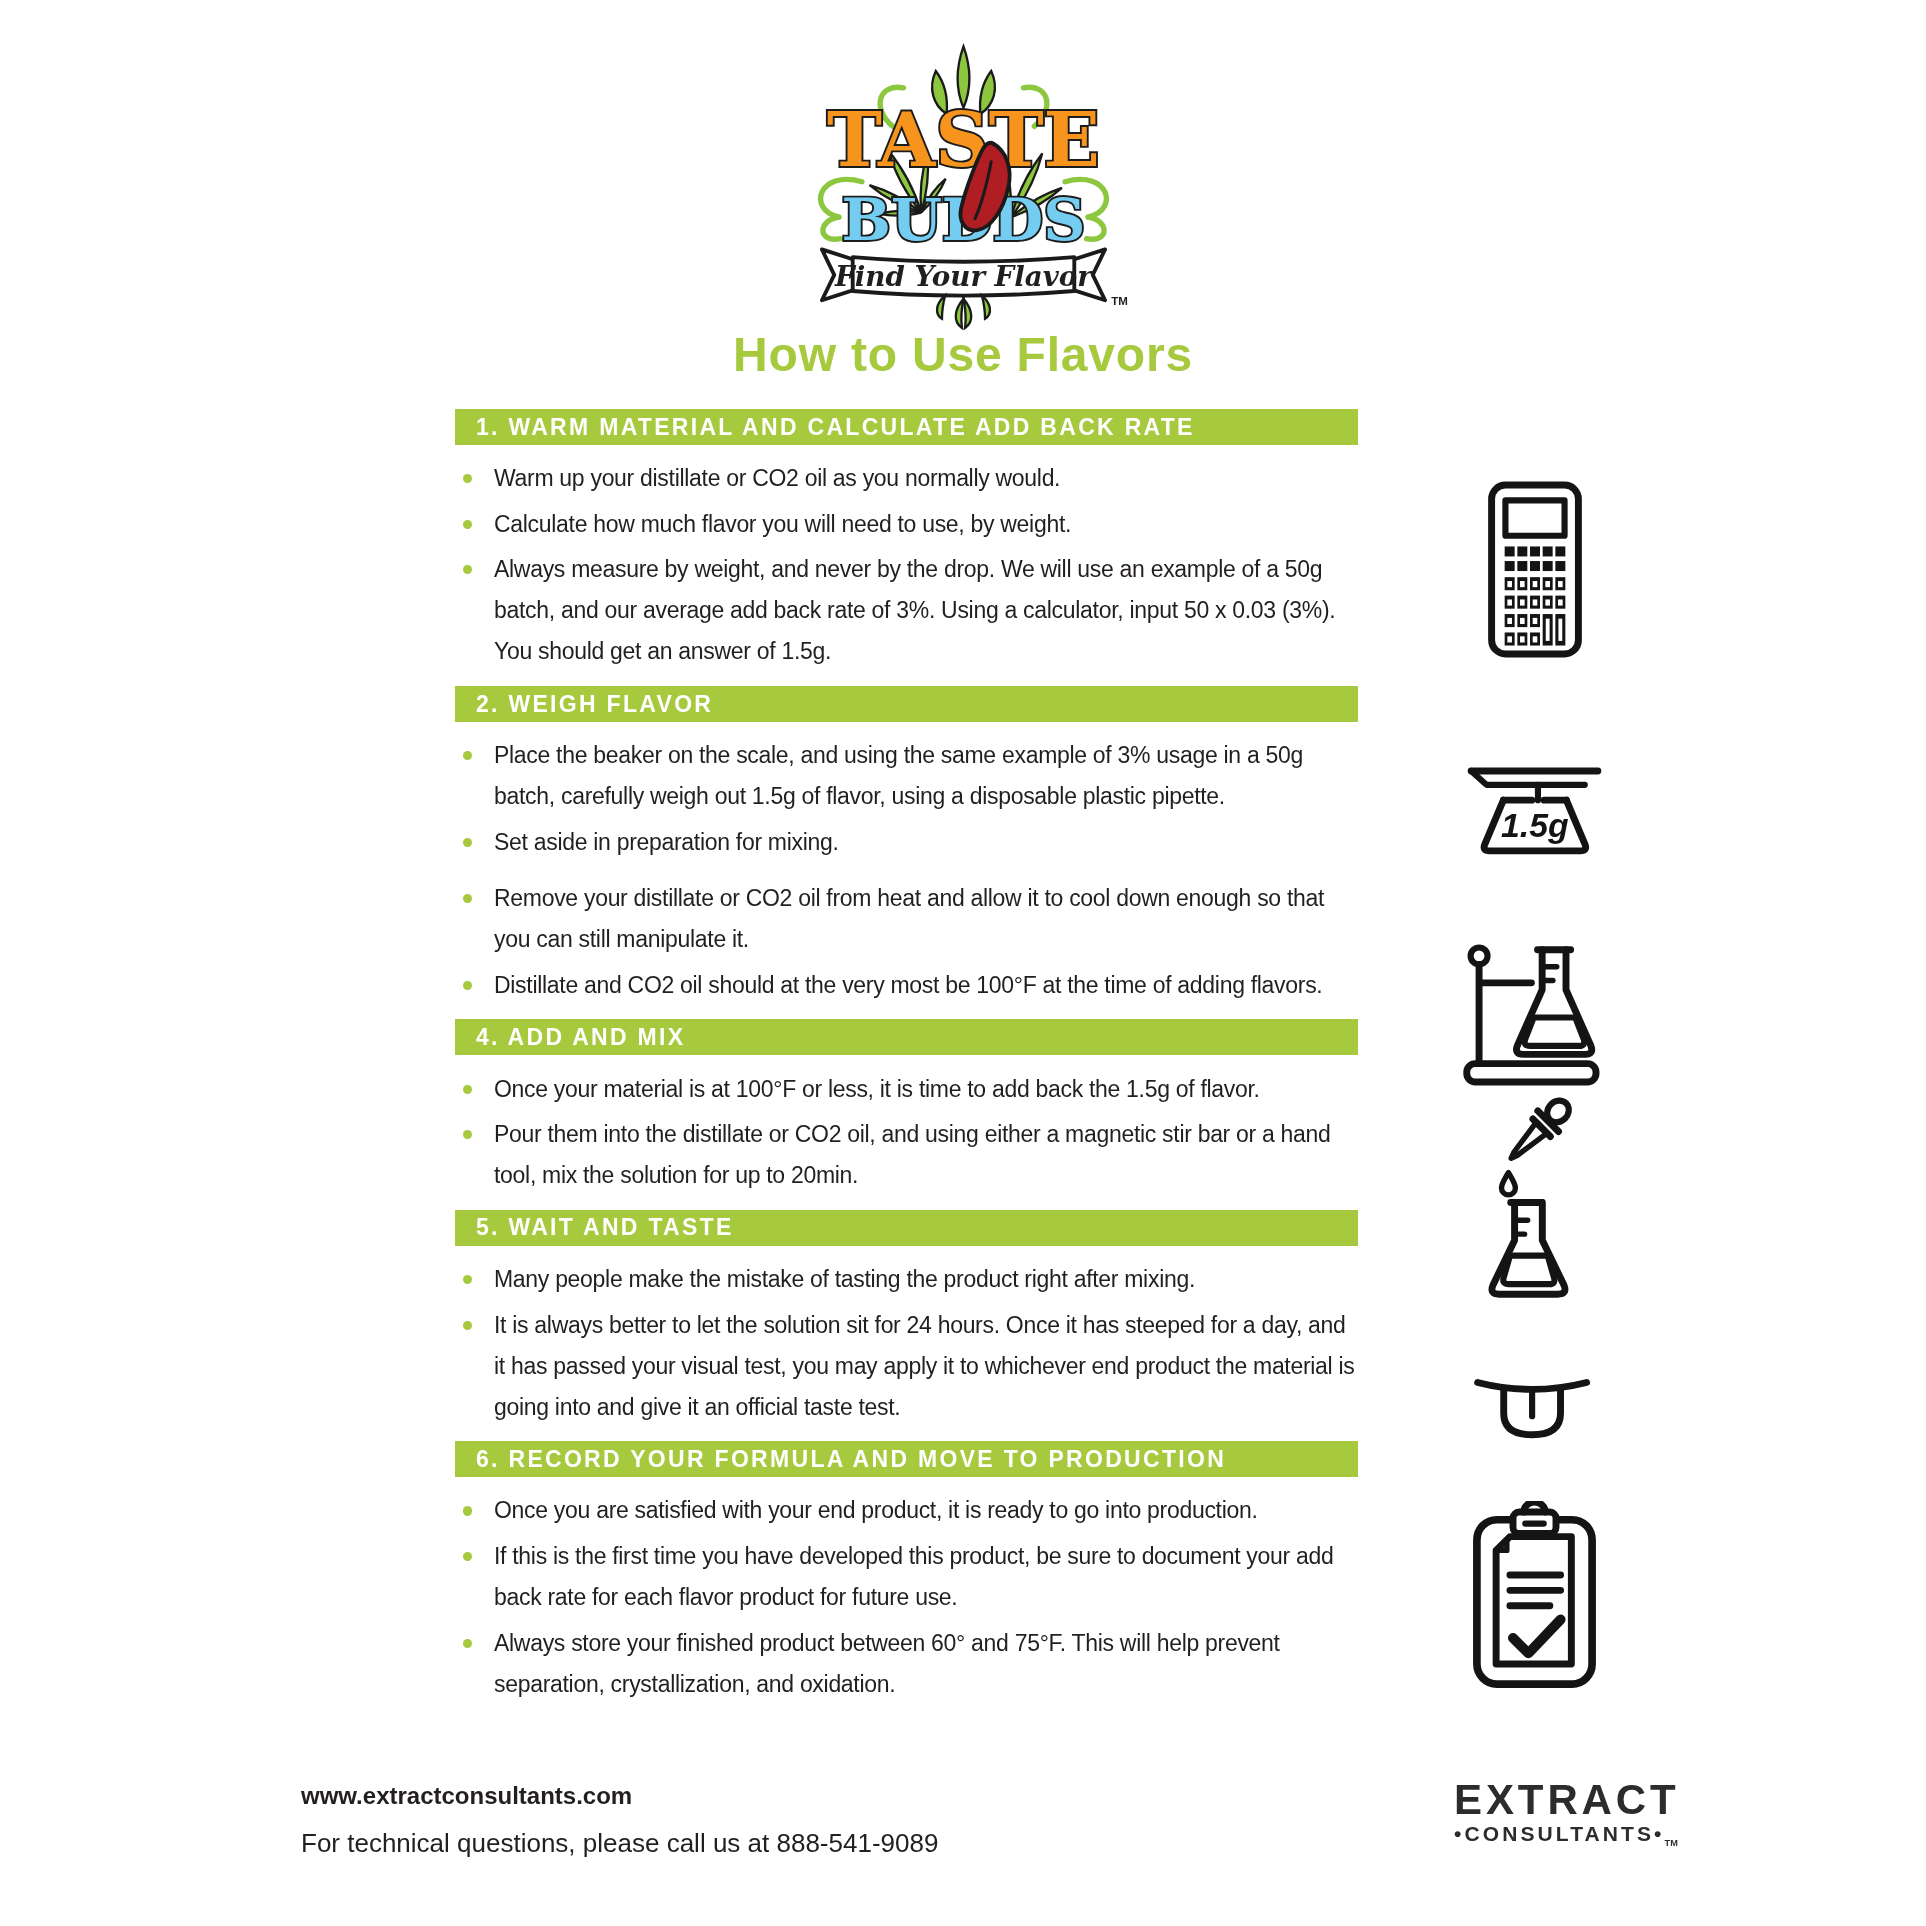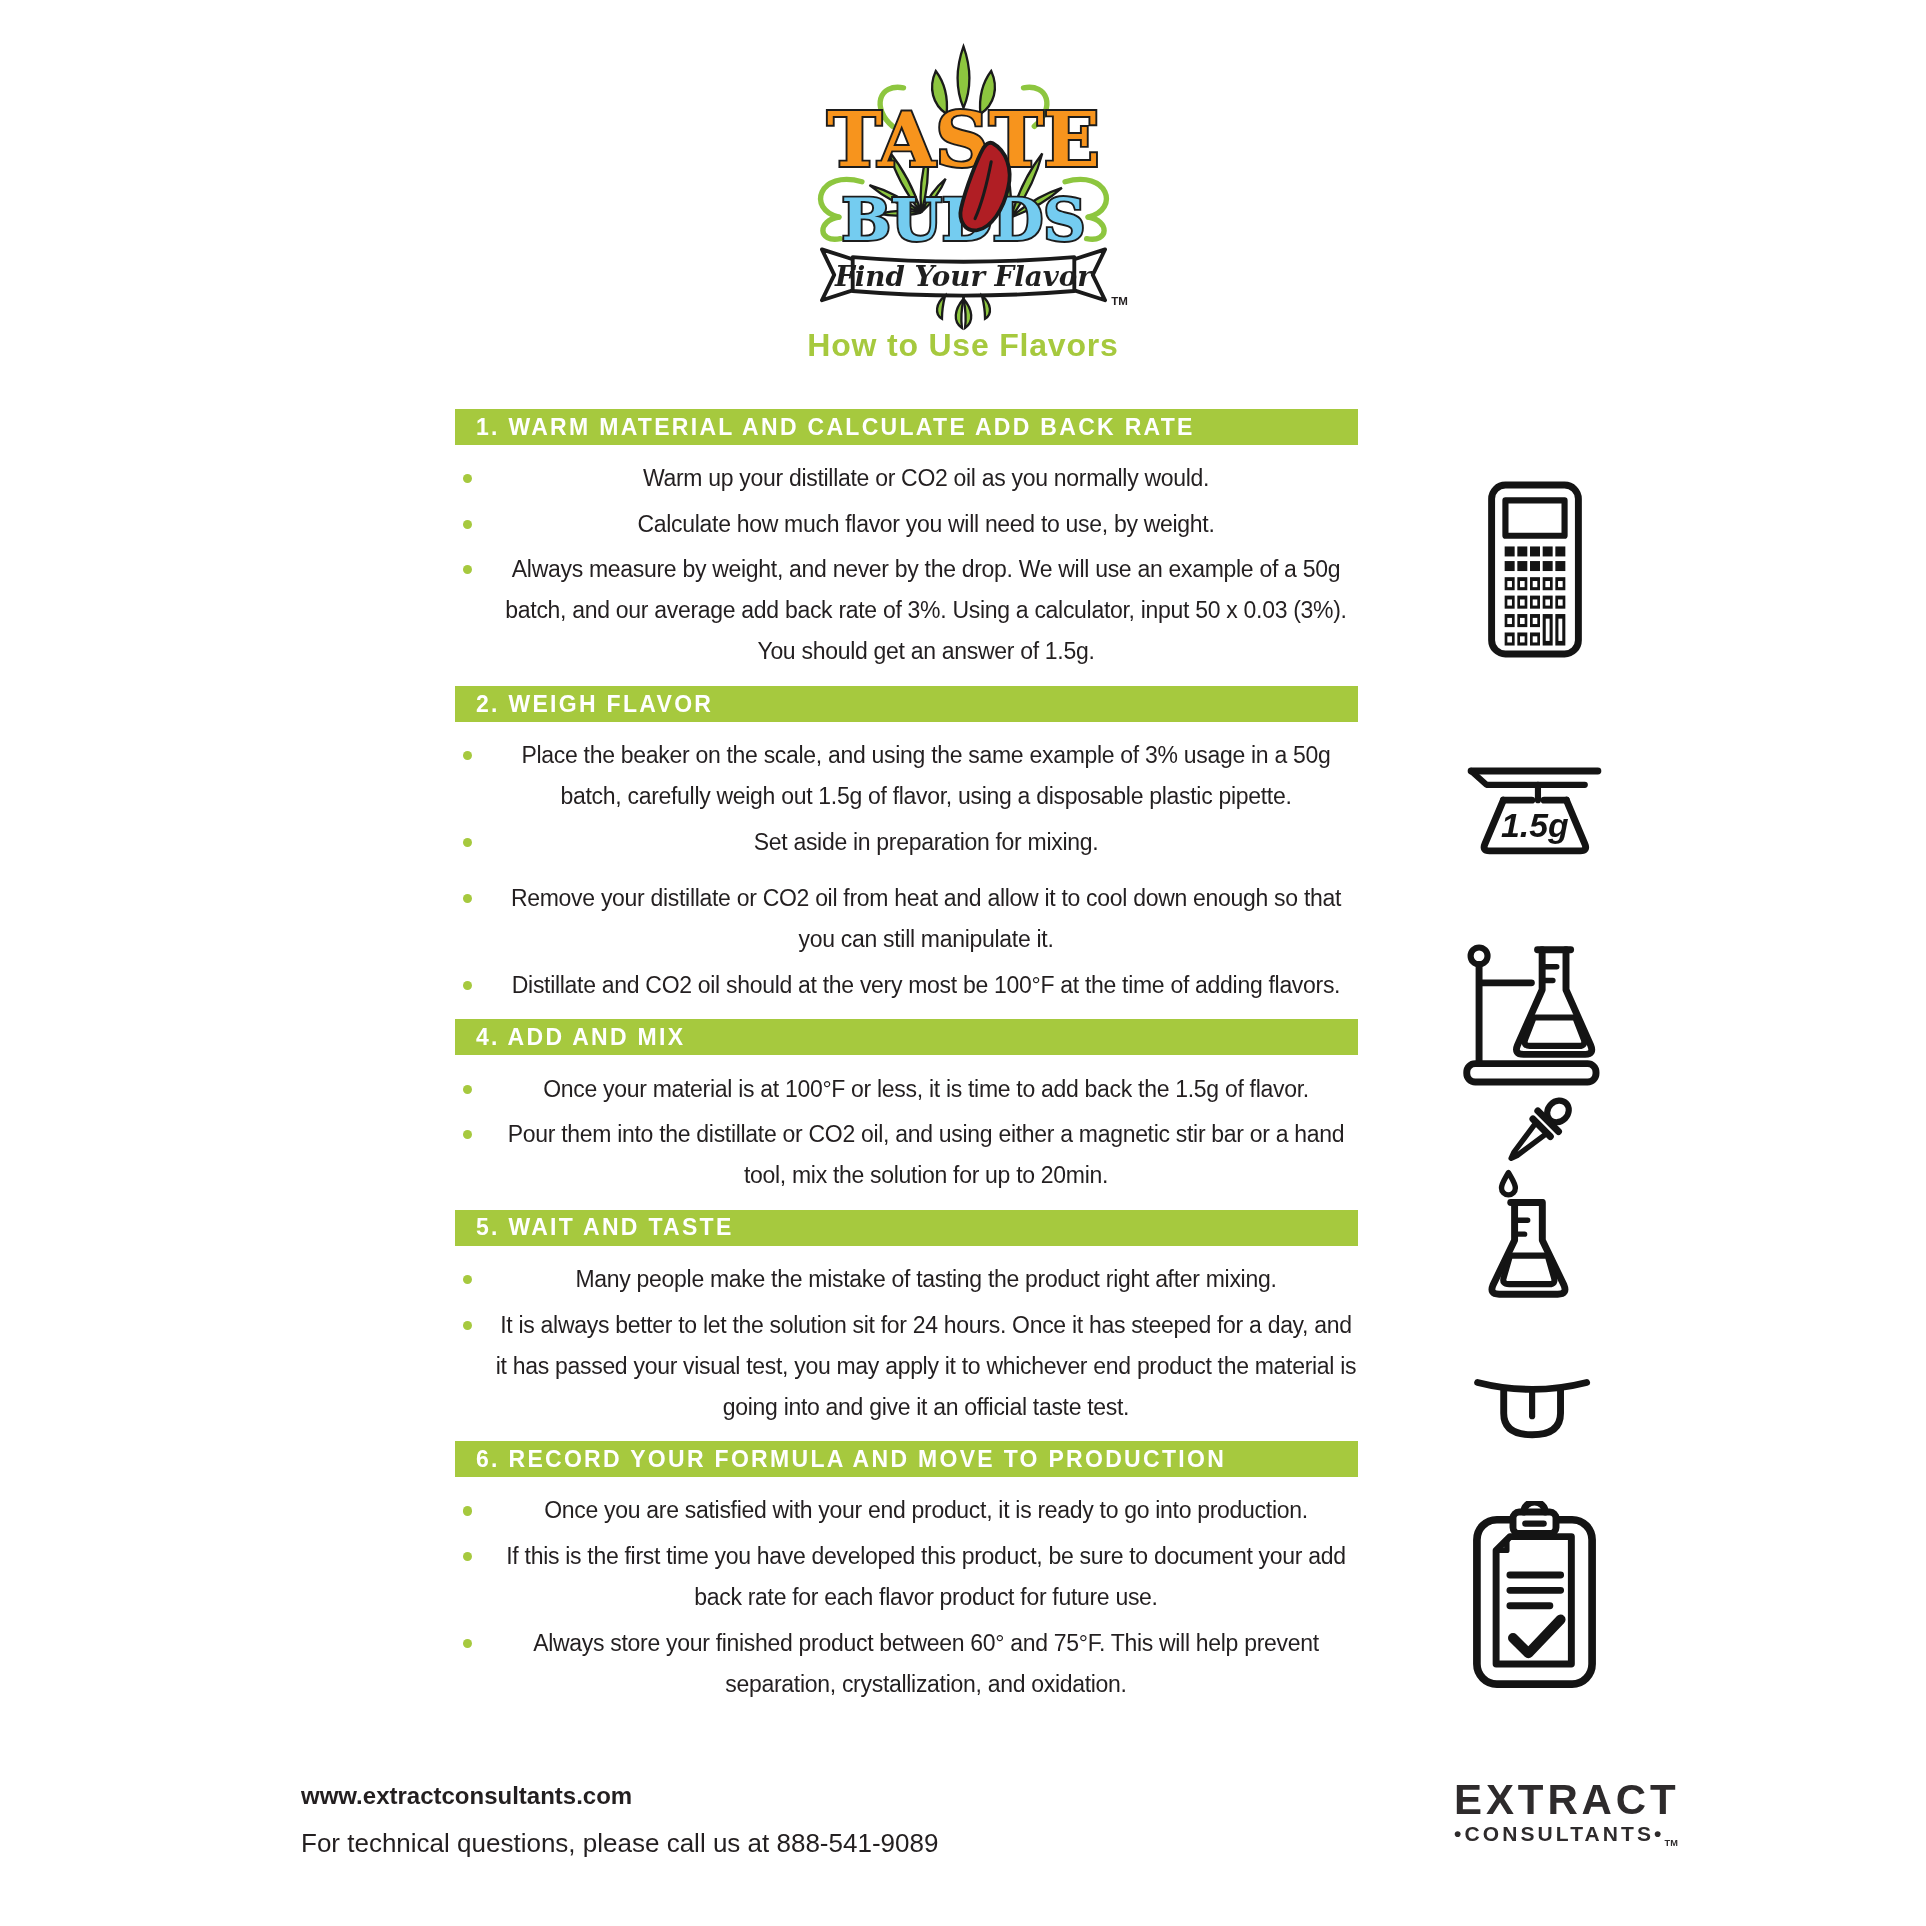--- a/index.html
+++ b/index.html
@@ -4,24 +4,24 @@
 <style>
   html,body{margin:0;padding:0;background:#ffffff;}
   .page{position:relative;width:1926px;height:1926px;background:#ffffff;overflow:hidden;
         font-family:"Liberation Sans",sans-serif;color:#231f20;}
 
   
   .logo-wrap{position:absolute;left:763px;top:34px;width:401px;height:297px;}
 
   
   .title{position:absolute;left:0;top:327px;width:1926px;text-align:center;
-         font-size:32px;font-weight:bold;letter-spacing:0.8px;color:#a6c93e;margin:0;}
-
-  
-  .content{position:absolute;left:455px;top:409px;width:903px;text-align:center;}
+         font-size:48px;font-weight:bold;letter-spacing:0.8px;color:#a6c93e;margin:0;}
+
+  
+  .content{position:absolute;left:455px;top:409px;width:903px;}
   .bar{background:#a6c93e;height:36px;display:flex;align-items:center;
        padding-left:21px;margin-bottom:11.6px;box-sizing:border-box;}
   .bar span{color:#ffffff;font-weight:bold;font-size:23px;letter-spacing:2.3px;}
   ul.bullets{list-style:none;margin:0;padding:1.5px 0 9.2px 0;}
   ul.bullets li{position:relative;padding-left:39px;margin-bottom:4.6px;
                 font-size:23px;line-height:41px;letter-spacing:-0.3px;}
   ul.bullets li::before{content:"";position:absolute;left:7.7px;top:16px;width:9.2px;height:9.2px;
                 border-radius:50%;background:#a6c93e;}
 
   

